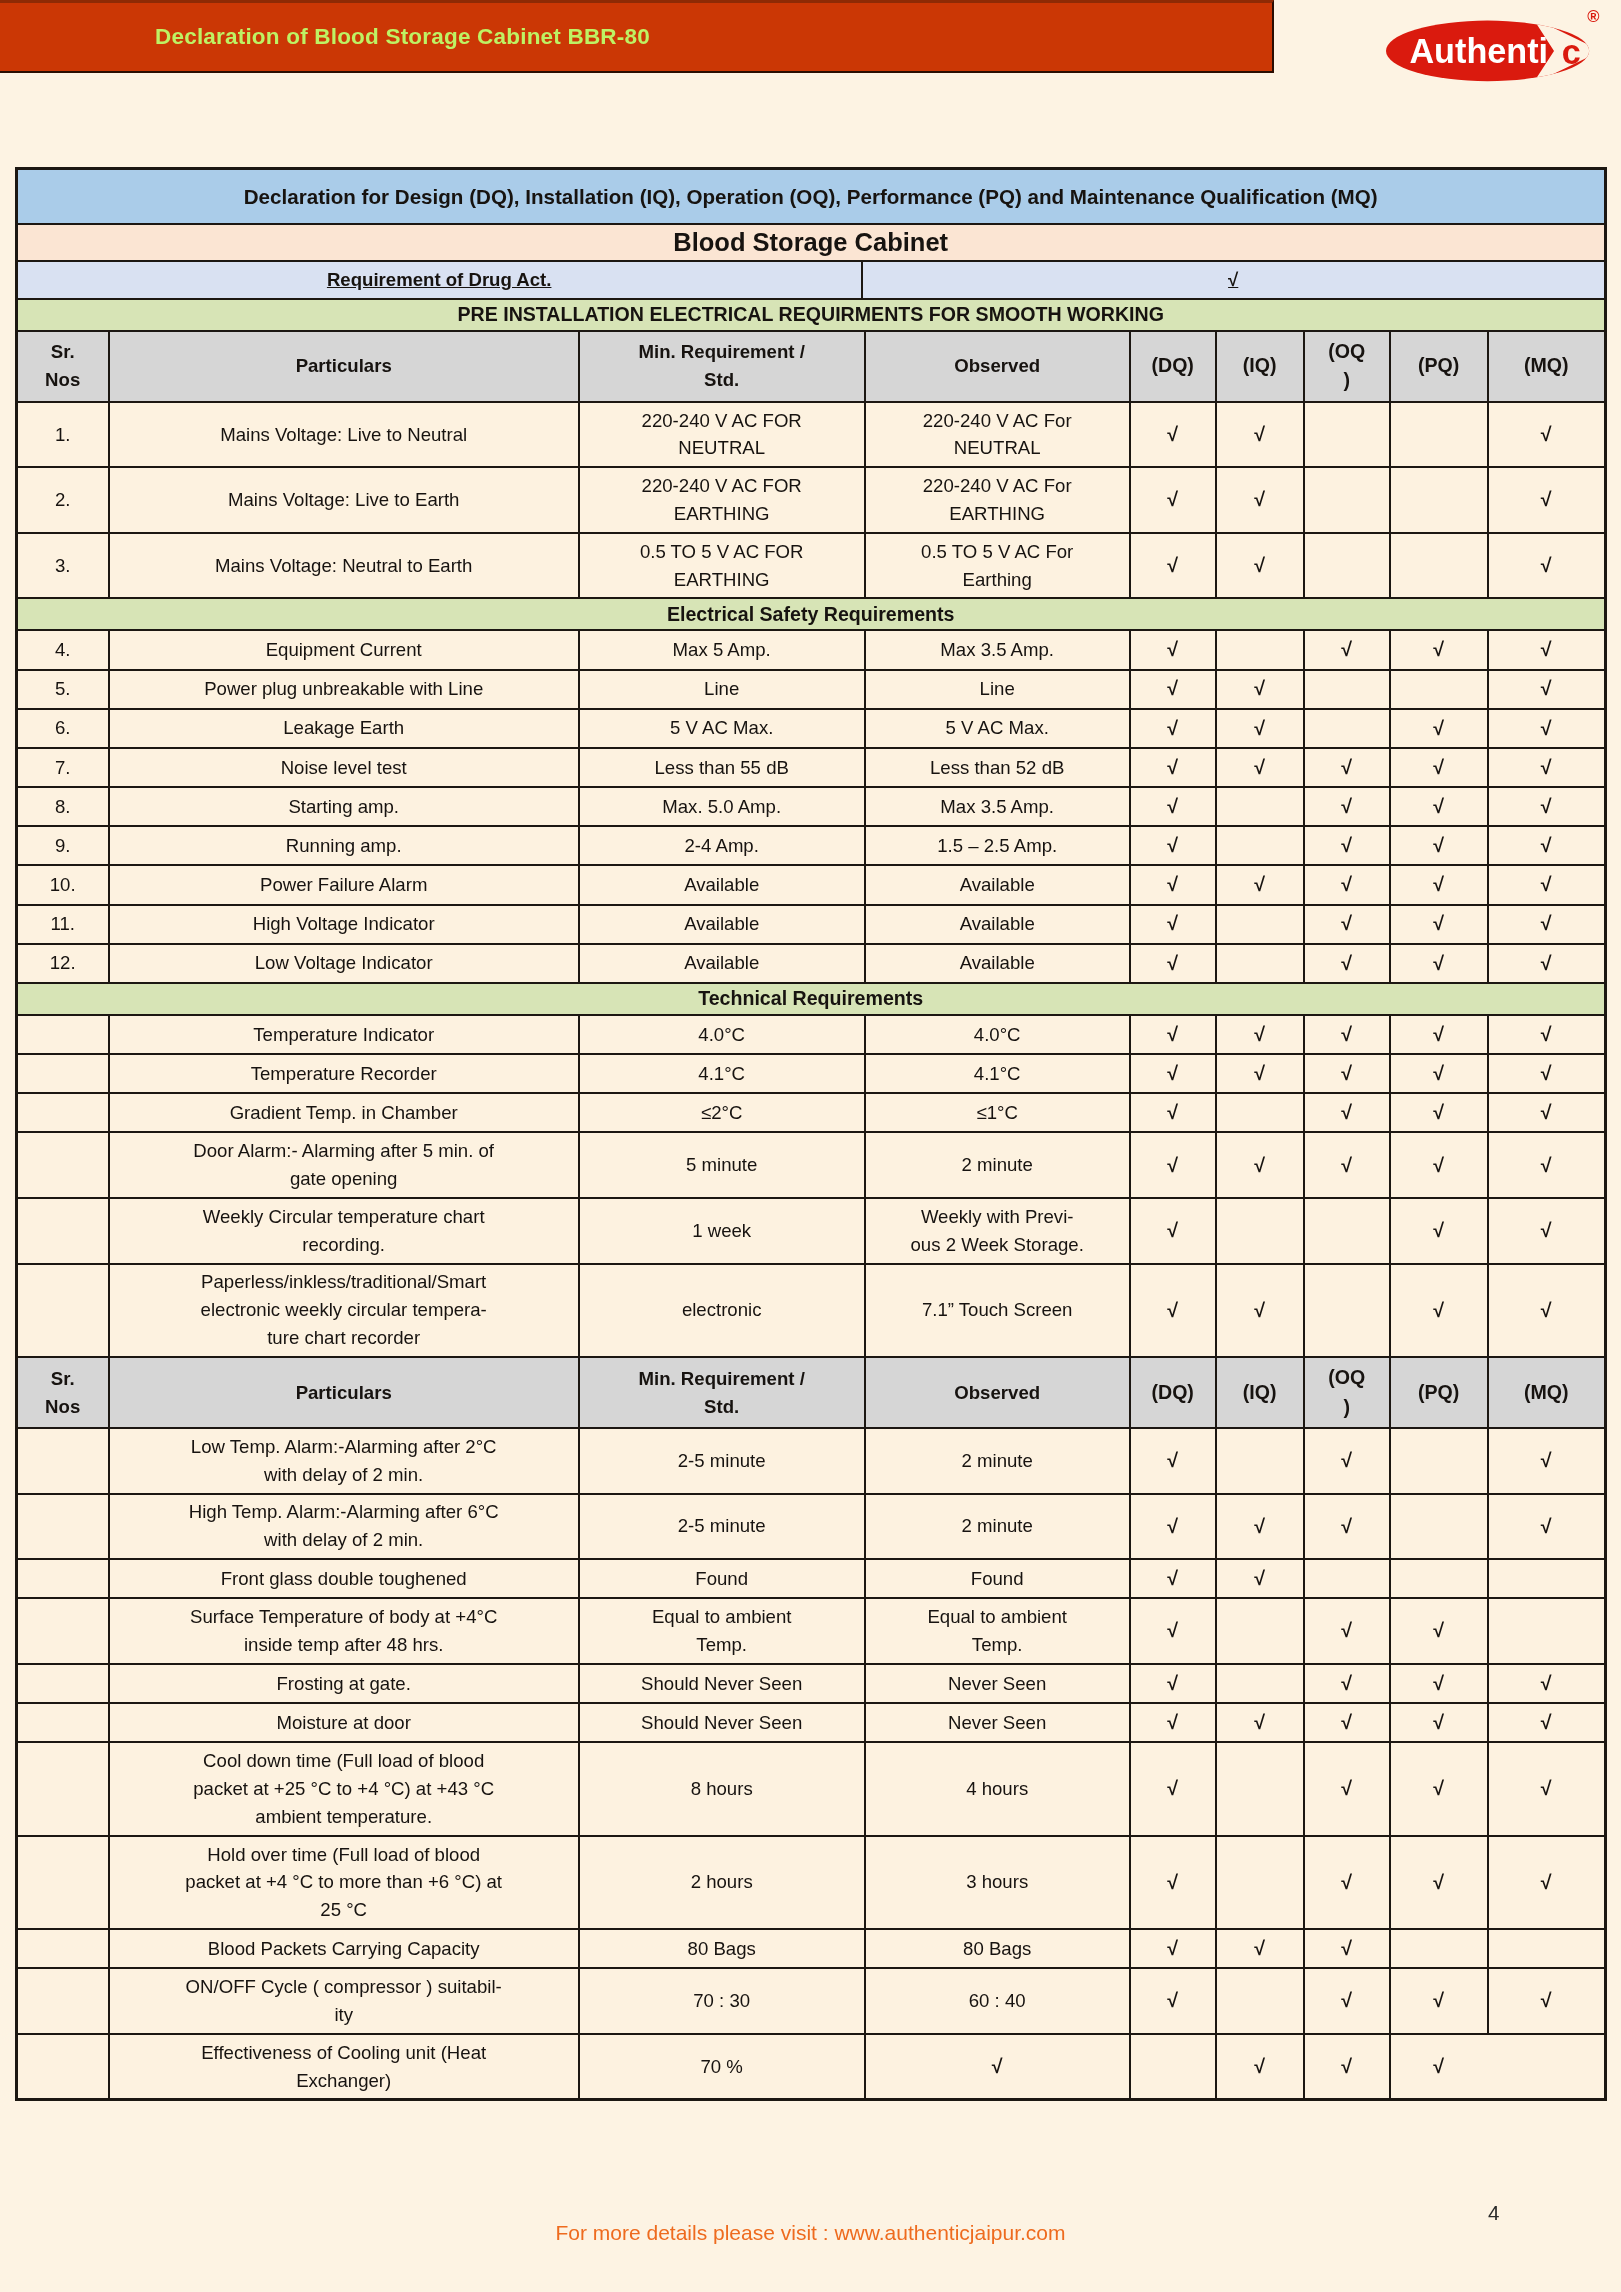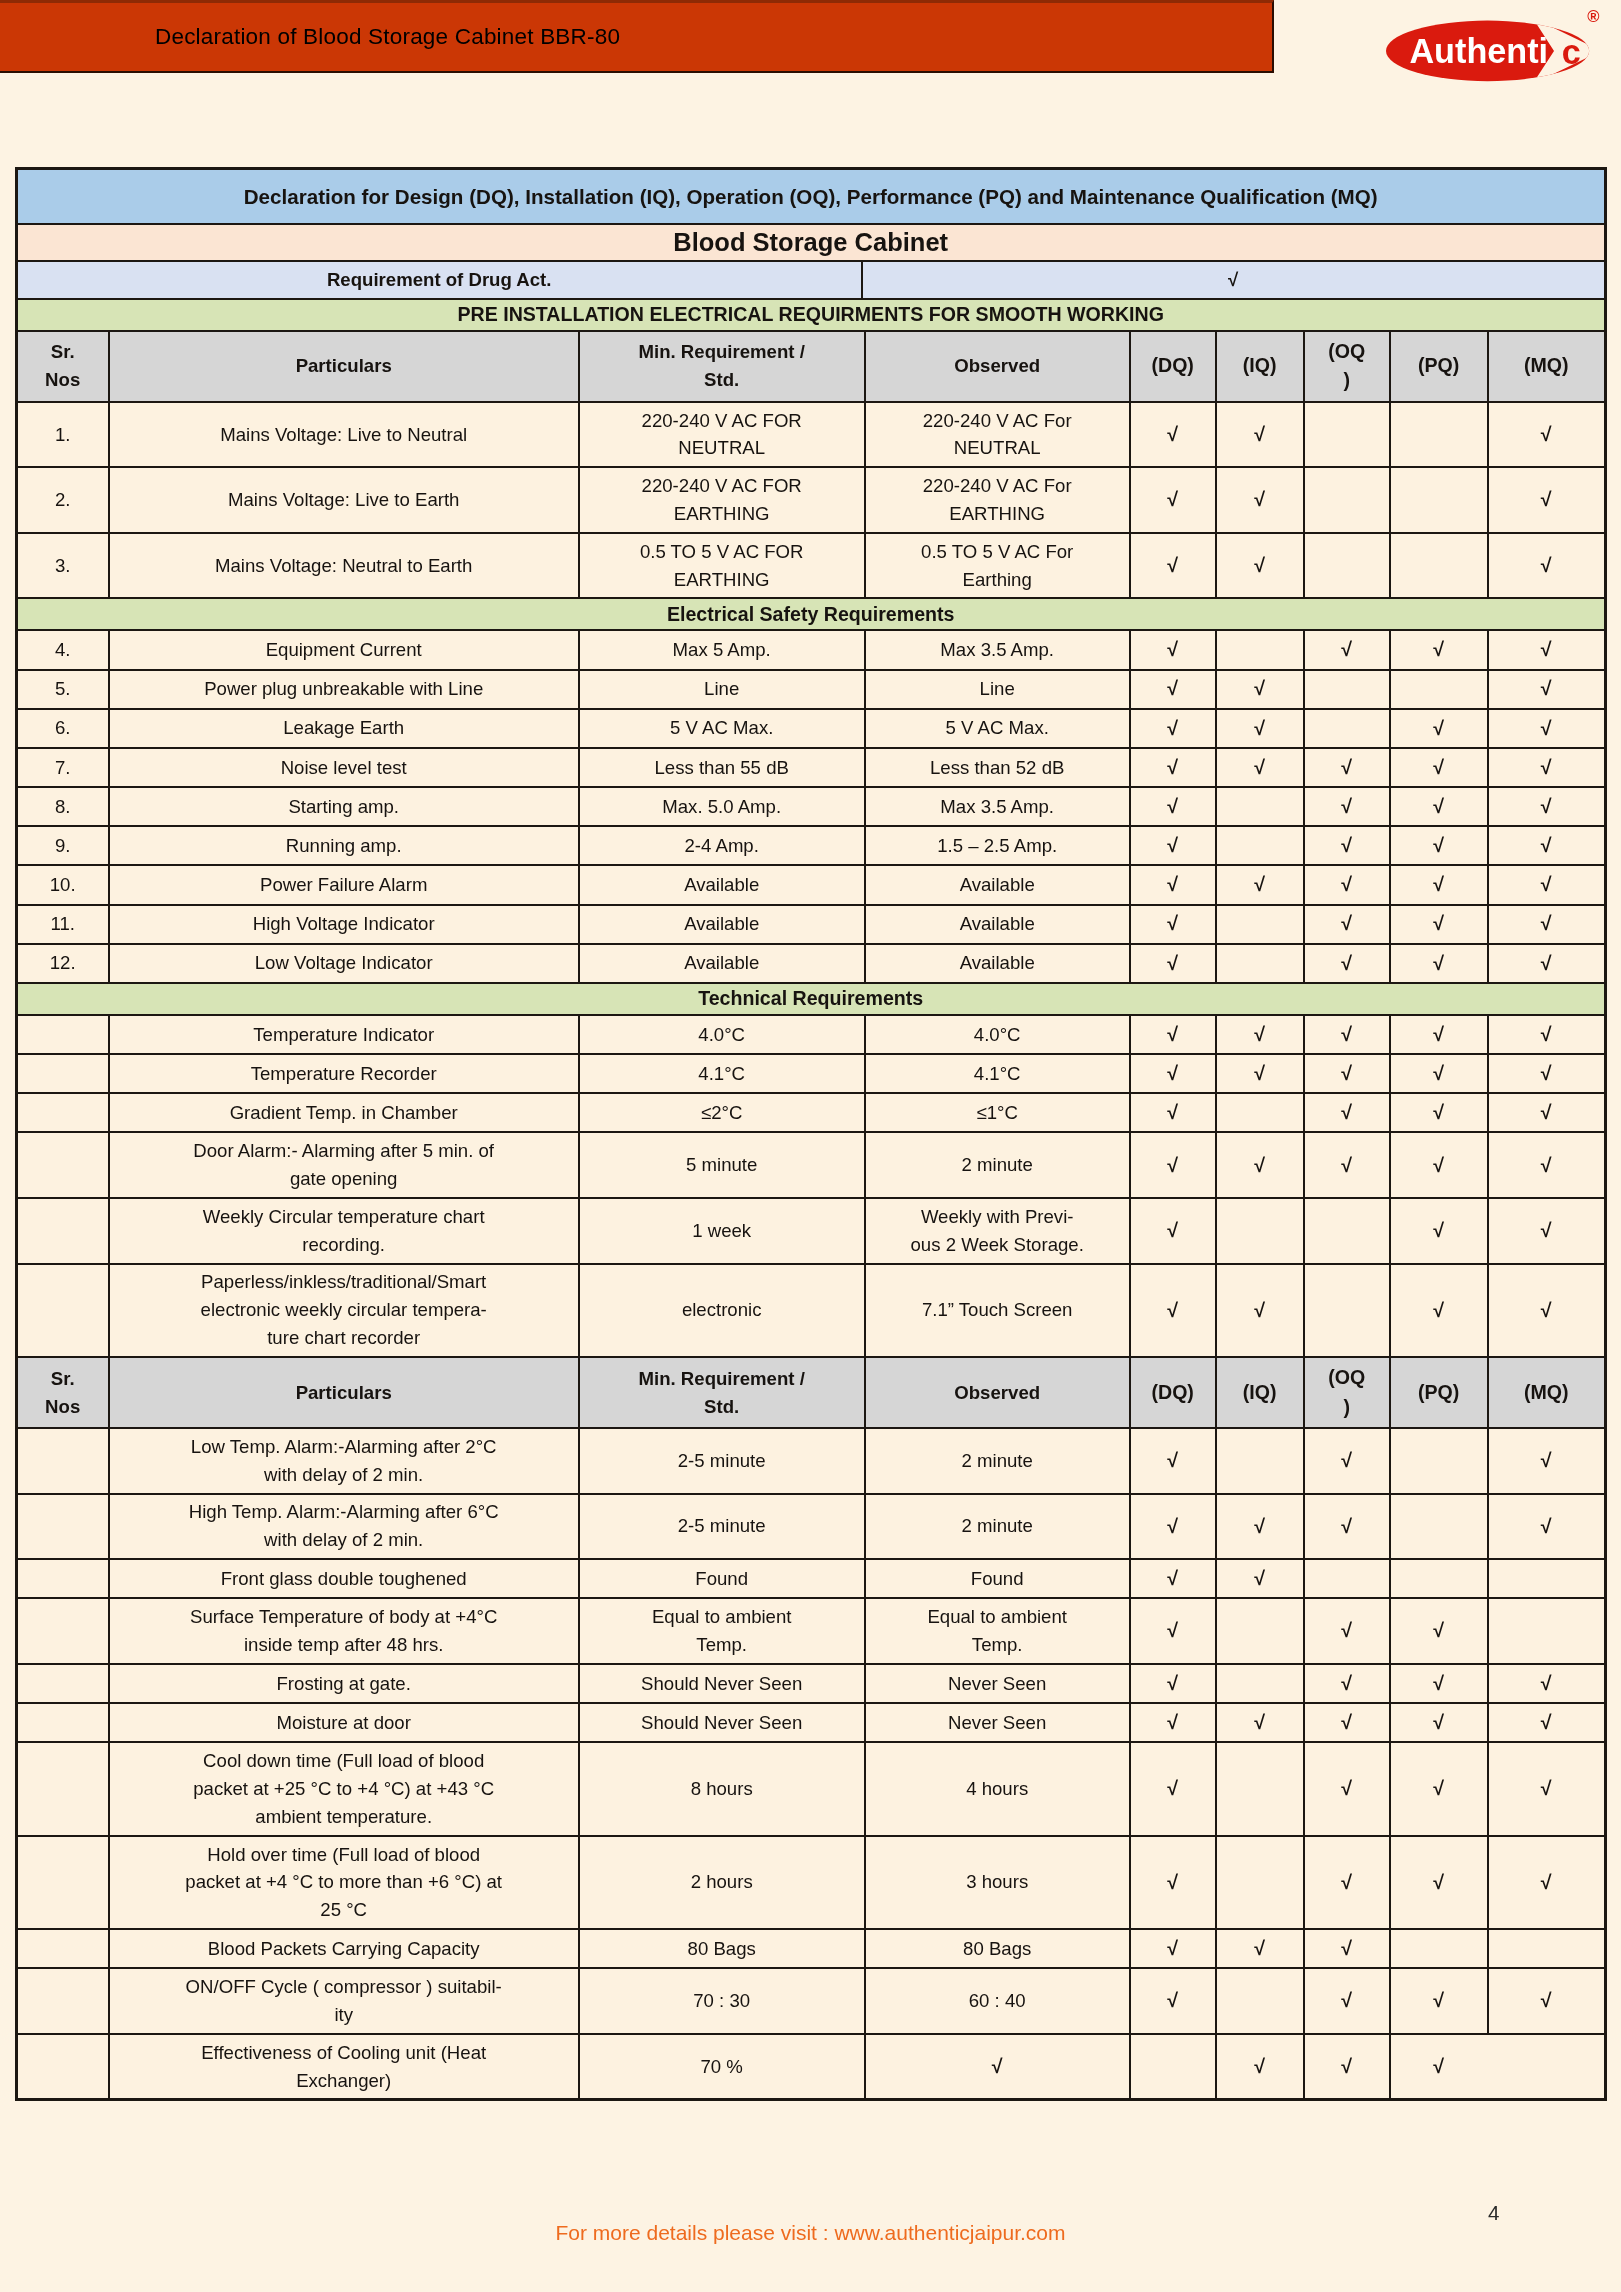--- a/index.html
+++ b/index.html
@@ -26,22 +26,22 @@
   }
   .banner{
     position:absolute;left:0;top:0;width:1274px;height:73px;
     background:var(--bannerred);
     border-top:3.9px solid #8e2a05;
     border-right:2.9px solid #2a0d02;
     border-bottom:2.9px solid #2a0d02;
     display:flex;align-items:center;
   }
   .banner-title{
-    color:#000000;font-size:22.5px;letter-spacing:0.2px;
-    padding-left:155px;font-weight:400;
+    color:#bef264;font-size:22.5px;letter-spacing:0.2px;
+    padding-left:155px;font-weight:700;
   }
   .logo{position:absolute;top:3.9px;right:11.8px;width:235px;height:84px;}
   .qtable{
     position:absolute;left:14.7px;top:167px;width:1592px;
     border:3.9px solid var(--bd);
     background:var(--rowcream);
   }
   .row{border-top:2.9px solid var(--bd);}
   .row:first-child{border-top:0;}
   #rows-container{display:contents;}
@@ -52,21 +52,21 @@
     font-size:25.5px;font-weight:700;
   }
   .row-decl{
     background:var(--declblue);min-height:53px;
     display:flex;align-items:center;justify-content:center;
     font-size:20.6px;font-weight:700;text-align:center;
   }
   .row-drug{
     background:var(--drugblue);min-height:36px;
     display:grid;grid-template-columns:843px auto;
-    font-size:19.6px;font-weight:700;
+    font-size:19.6px;font-weight:700;text-decoration:underline;
   }
   .row-drug .cell{display:flex;align-items:center;justify-content:center;}
   .row-drug .drug-right{border-left:2px solid var(--bd);}
   .row-section{
     background:var(--green);min-height:32px;
     display:flex;align-items:center;justify-content:center;
     font-size:19.6px;font-weight:700;text-align:right;
   }
   .row-header,.row-data{
     display:grid;

